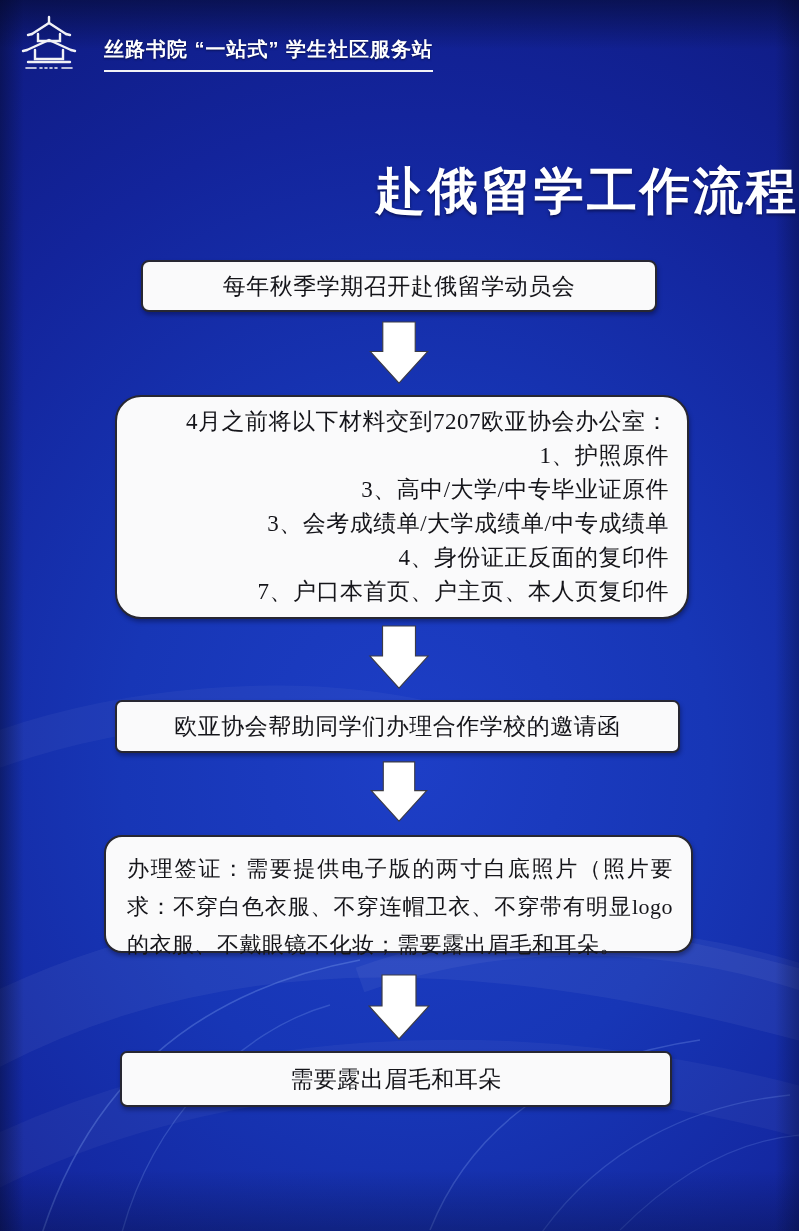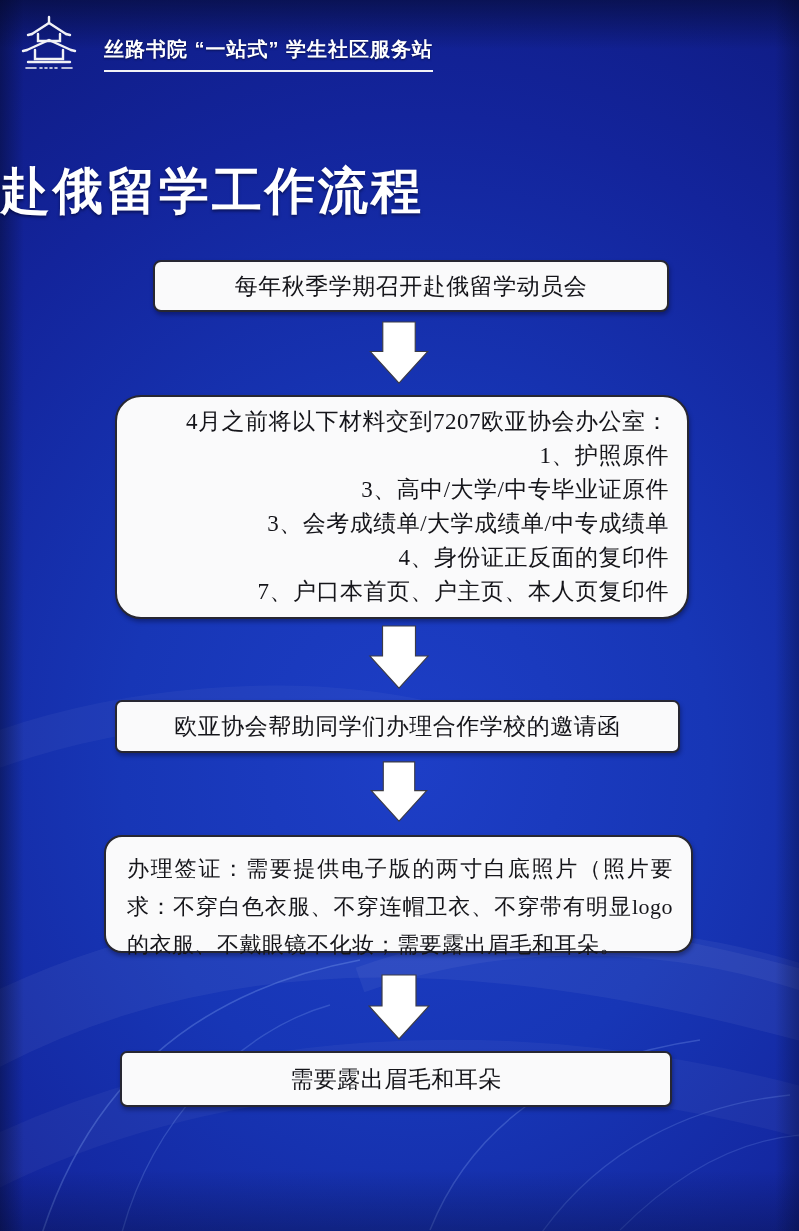--- a/index.html
+++ b/index.html
@@ -45,40 +45,41 @@
   .header-title{
     font-family:"Liberation Sans","DejaVu Sans",sans-serif;
     font-weight:bold;color:#fff;font-size:20px;letter-spacing:1px;
     padding-bottom:7px;border-bottom:2px solid #f2f2f6;
     text-shadow:0 1px 2px rgba(0,0,20,.55);
     white-space:nowrap;
   }
 
   .title{
     position:absolute;left:0;top:158px;width:799px;z-index:4;
-    text-align:left;
+    text-align:right;
     font-family:"Liberation Sans","DejaVu Sans",sans-serif;
     font-weight:bold;font-size:50px;letter-spacing:3px;
     color:var(--title-color);
     text-shadow:0 2px 3px rgba(0,0,25,.5);
+    padding-left:24px;
   }
 
   .node{
     position:absolute;z-index:4;
     background:var(--box-bg);
     border:2px solid var(--box-border);
     color:var(--ink);
     box-shadow:1px 3px 4px rgba(0,0,25,.35);
   }
   .node .ctext{
     width:100%;height:100%;
     display:flex;align-items:center;justify-content:center;
     font-size:23px;letter-spacing:.5px;
   }
-  .node-1{left:141px;top:260px;width:516px;height:52px;border-radius:8px;margin-left:12px;}
+  .node-1{left:141px;top:260px;width:516px;height:52px;border-radius:8px;}
   .node-2{left:115px;top:395px;width:574px;height:224px;border-radius:26px;
           padding:8px 18px 0 57px;font-size:23px;line-height:34px;letter-spacing:.5px;text-align:right;}
   .node-2 .line{white-space:nowrap;}
   .node-3{left:115px;top:700px;width:565px;height:53px;border-radius:7px;}
   .node-4{left:104px;top:835px;width:589px;height:118px;border-radius:18px;
           padding:13px 18px 0 21px;font-size:22px;line-height:38px;letter-spacing:.5px;
           text-align:justify;font-family:Liberation Serif, serif;}
   .node-5{left:120px;top:1051px;width:552px;height:56px;border-radius:7px;}
 
   .arrow{position:absolute;z-index:4;left:368px;width:62px;}

